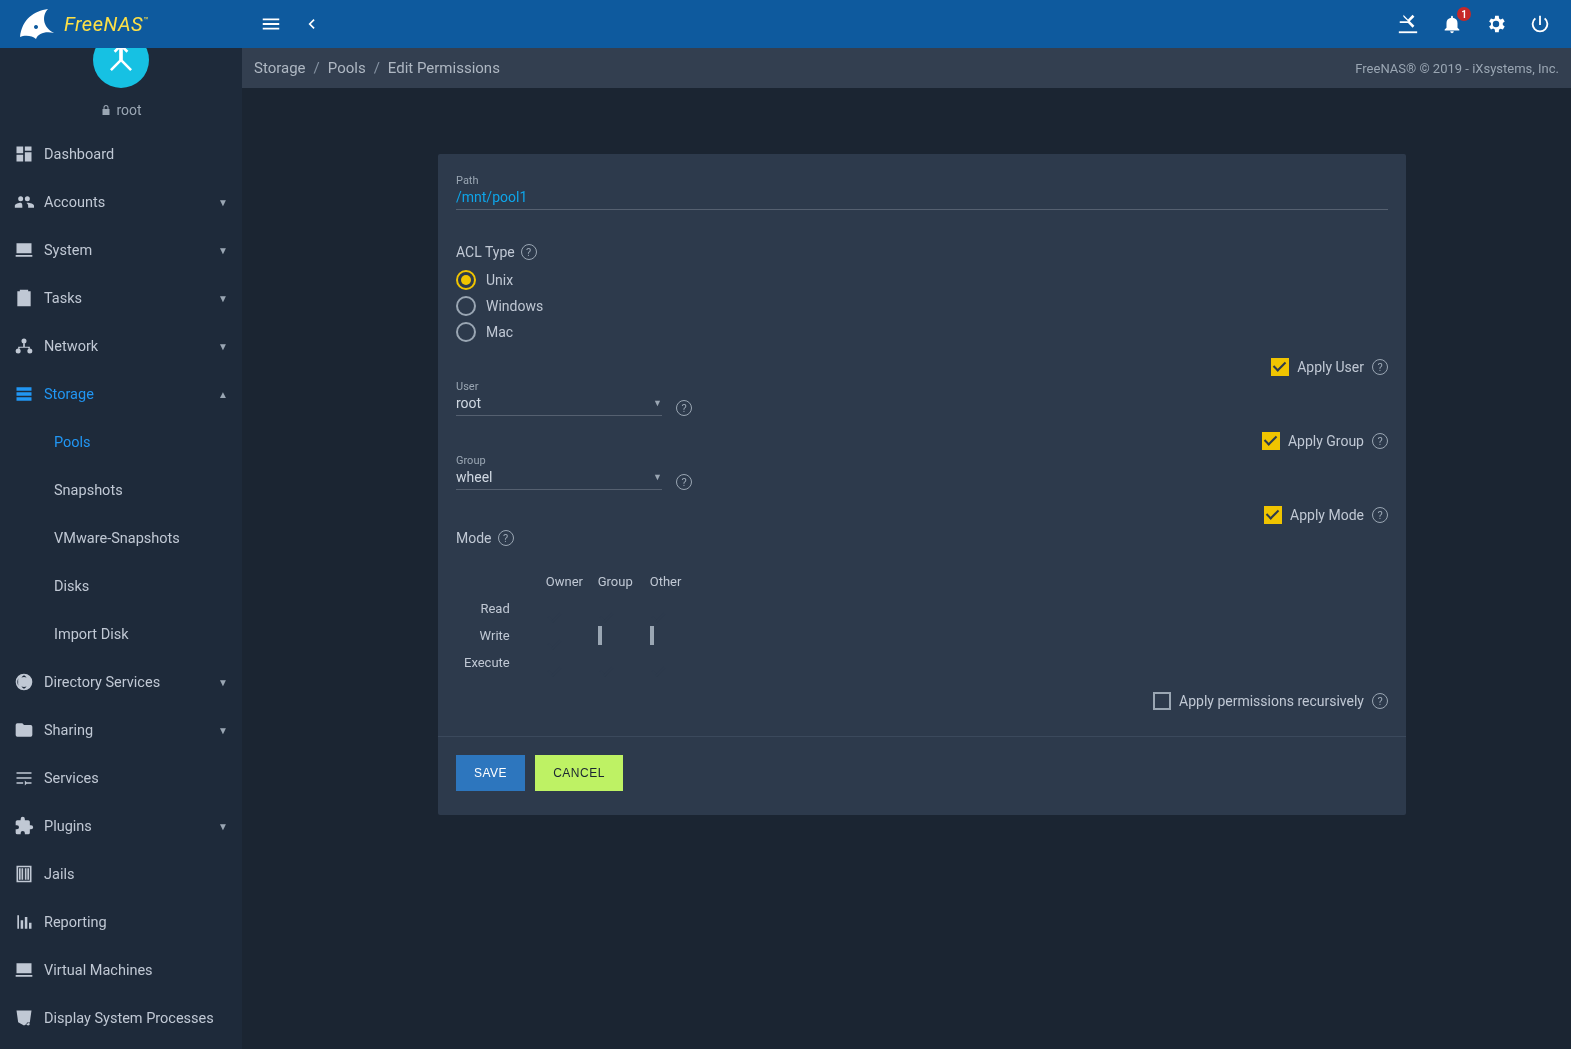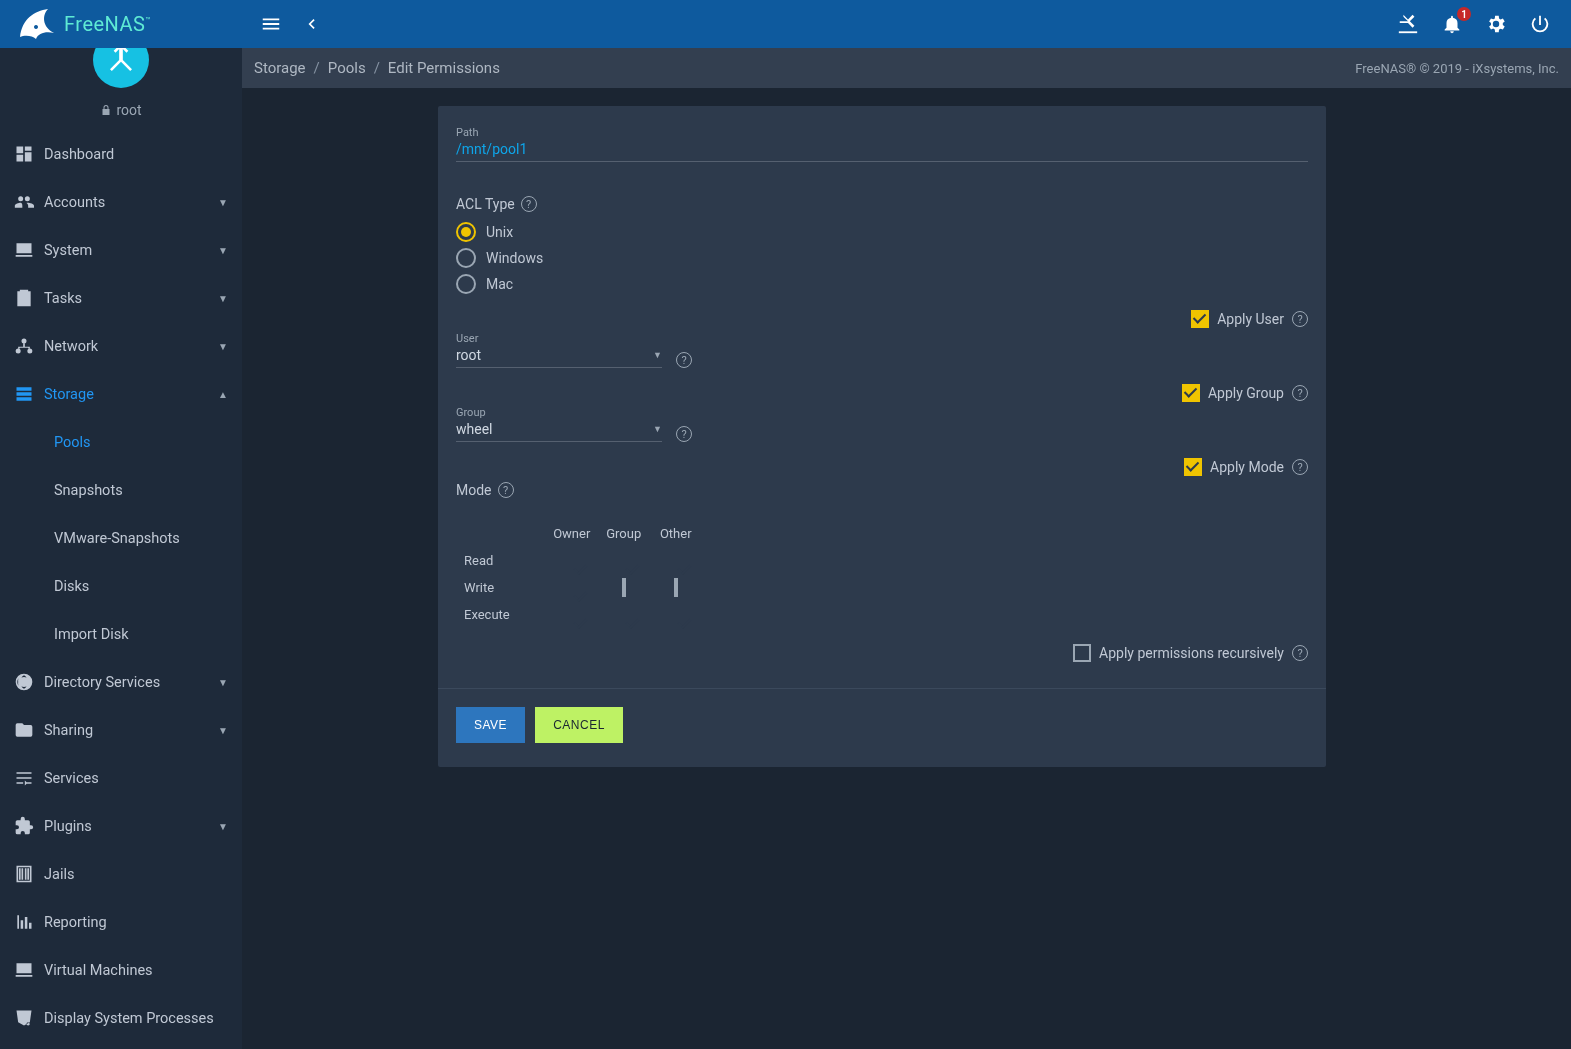--- a/index.html
+++ b/index.html
@@ -22,21 +22,21 @@
     align-items: center;
     z-index: 100;
   }
   .topbar-logo {
     width: 242px; height: 48px;
     display: flex; align-items: center;
     padding-left: 18px;
     gap: 8px;
   }
   .logo-mark svg { display: block; }
-  .logo-text { color: #5eead4; font-size: 20px; font-weight: 400; letter-spacing: 0.5px; }
+  .logo-text { color: #fde047; font-size: 20px; font-weight: 400; letter-spacing: 0.5px; font-style: italic; }
   .logo-tm { font-size: 8px; vertical-align: super; }
   .topbar-icons-left { display: flex; align-items: center; gap: 18px; padding-left: 18px; }
   .topbar-icon { color: #fff; fill: #fff; width: 22px; height: 22px; cursor: pointer; display:flex; align-items:center; justify-content:center; }
   .topbar-spacer { flex: 1; }
   .topbar-icons-right { display: flex; align-items: center; gap: 22px; padding-right: 20px; position:relative; }
   .badge {
     position: absolute; top: -6px; right: -8px;
     background: #c62828; color: #fff;
     font-size: 10px; font-weight: 600;
     width: 14px; height: 14px; border-radius: 50%;
@@ -106,21 +106,22 @@
   .breadcrumb { display:flex; align-items:center; gap:8px; font-size:15px; }
   .breadcrumb .sep { color:#8592a2; }
   .breadcrumb .crumb { cursor:pointer; }
   .copyright { font-size:13px; color:#9aa6b3; }
 
   .panel-wrap { padding: 18px 196px 0 196px; }
   .panel {
     background: #2d3a4c;
     border-radius: 2px;
     padding: 20px 18px 24px 18px;
-    width: 888px;
+    width: 968px;
+    margin-top: 48px;
   }
 
   .field { margin-bottom: 8px; }
   .field-label-small { font-size: 11px; color: #9aa6b3; }
   .field-value {
     font-size: 14px; color: #0ea5e9;
     border-bottom: 1px solid #556070;
     padding: 2px 0 4px 0;
   }
 
@@ -160,22 +161,22 @@
     padding: 2px 0 4px 0;
     display:flex; align-items:center; justify-content:space-between;
     cursor:pointer;
   }
   .select-value { font-size:14px; color:#d0d8e2; }
   .select-caret { font-size:9px; color:#9aa6b3; }
   .select-with-help { display:flex; align-items:flex-end; gap:14px; }
 
   .mode-section { margin-top:6px; }
   .mode-table { margin-top:8px; border-collapse:separate; border-spacing: 0; }
-  .mode-table th, .mode-table td { padding:6px 0; text-align:center; font-size:13px; color:#c0c8d4; font-weight:400; }
-  .mode-table th:first-child, .mode-table td:first-child { text-align:left; padding-right:36px; padding-left:8px; }
+  .mode-table th, .mode-table td { padding:6px 0; text-align:left; font-size:13px; color:#c0c8d4; font-weight:400; }
+  .mode-table th:first-child, .mode-table td:first-child { text-align:right; padding-right:36px; padding-left:8px; }
   .mode-table td.cbcell { width:52px; }
   .cbcell .checkbox { margin:0 auto; }
 
   .spacer14 { height:14px; }
   .spacer26 { height:26px; }
 
   .panel-divider { height:1px; background: #3b495c; margin: 26px -18px 18px -18px; }
 
   .buttons { display:flex; gap:10px; }
   .btn {

